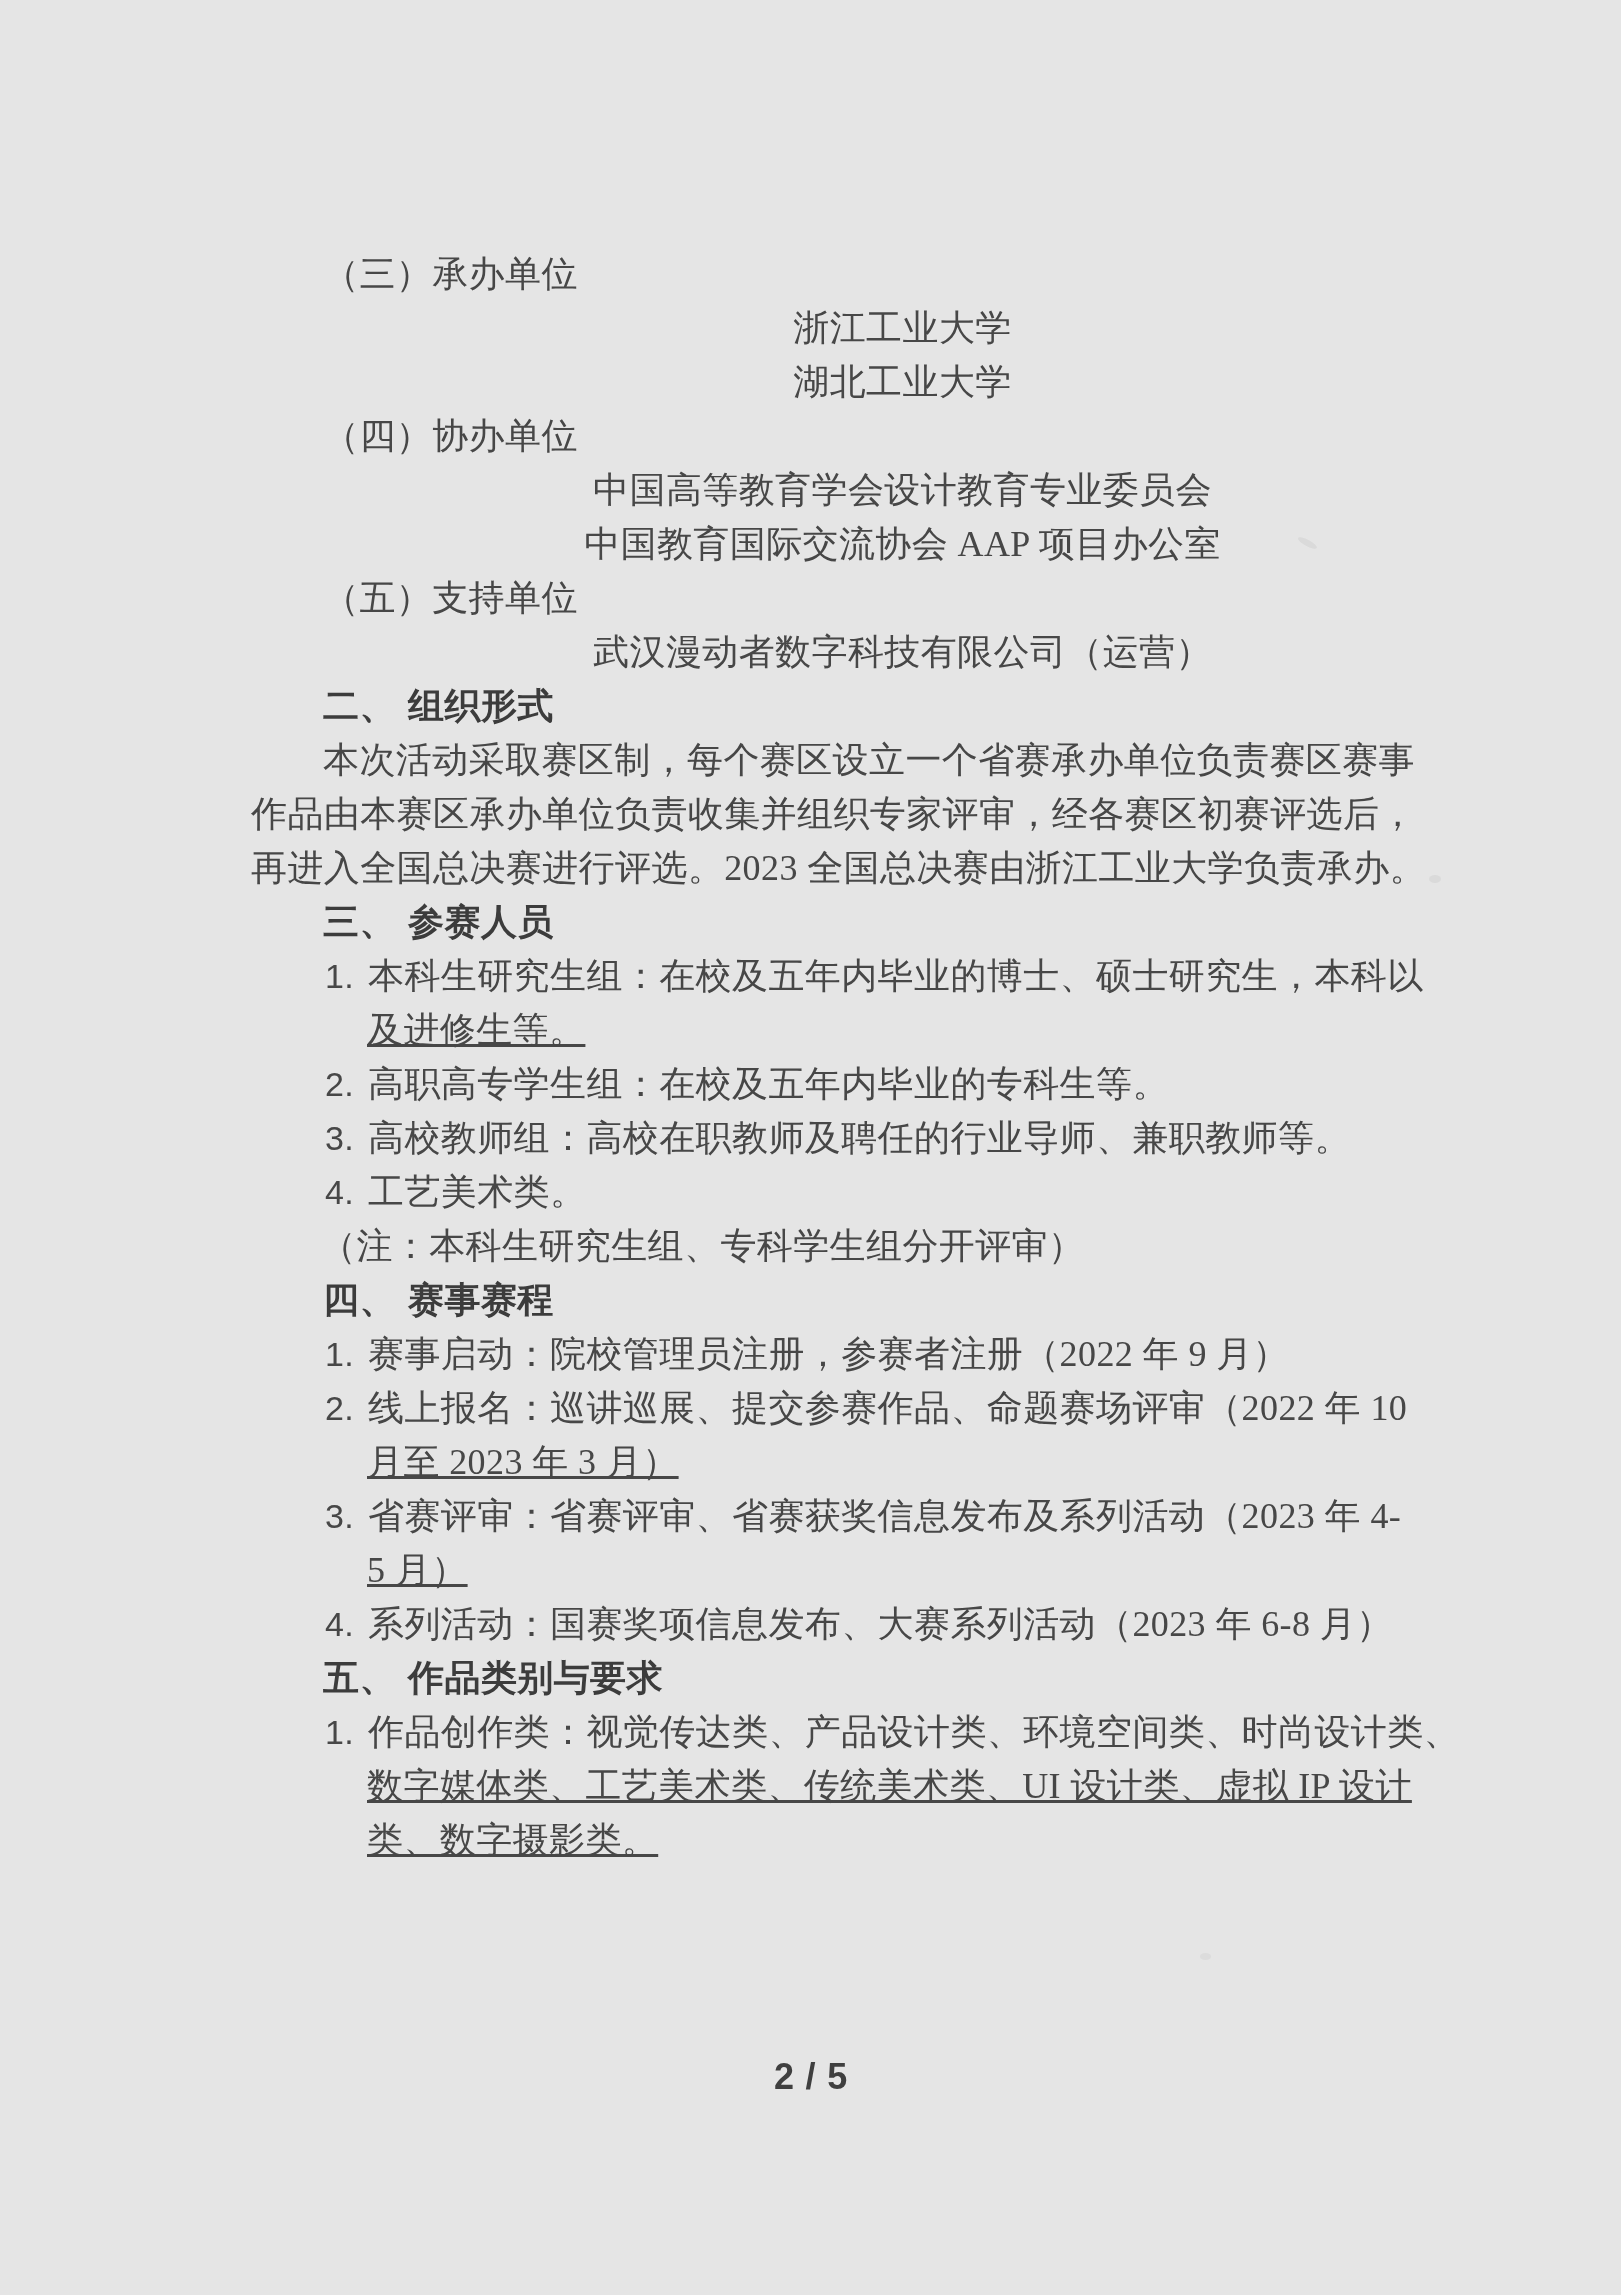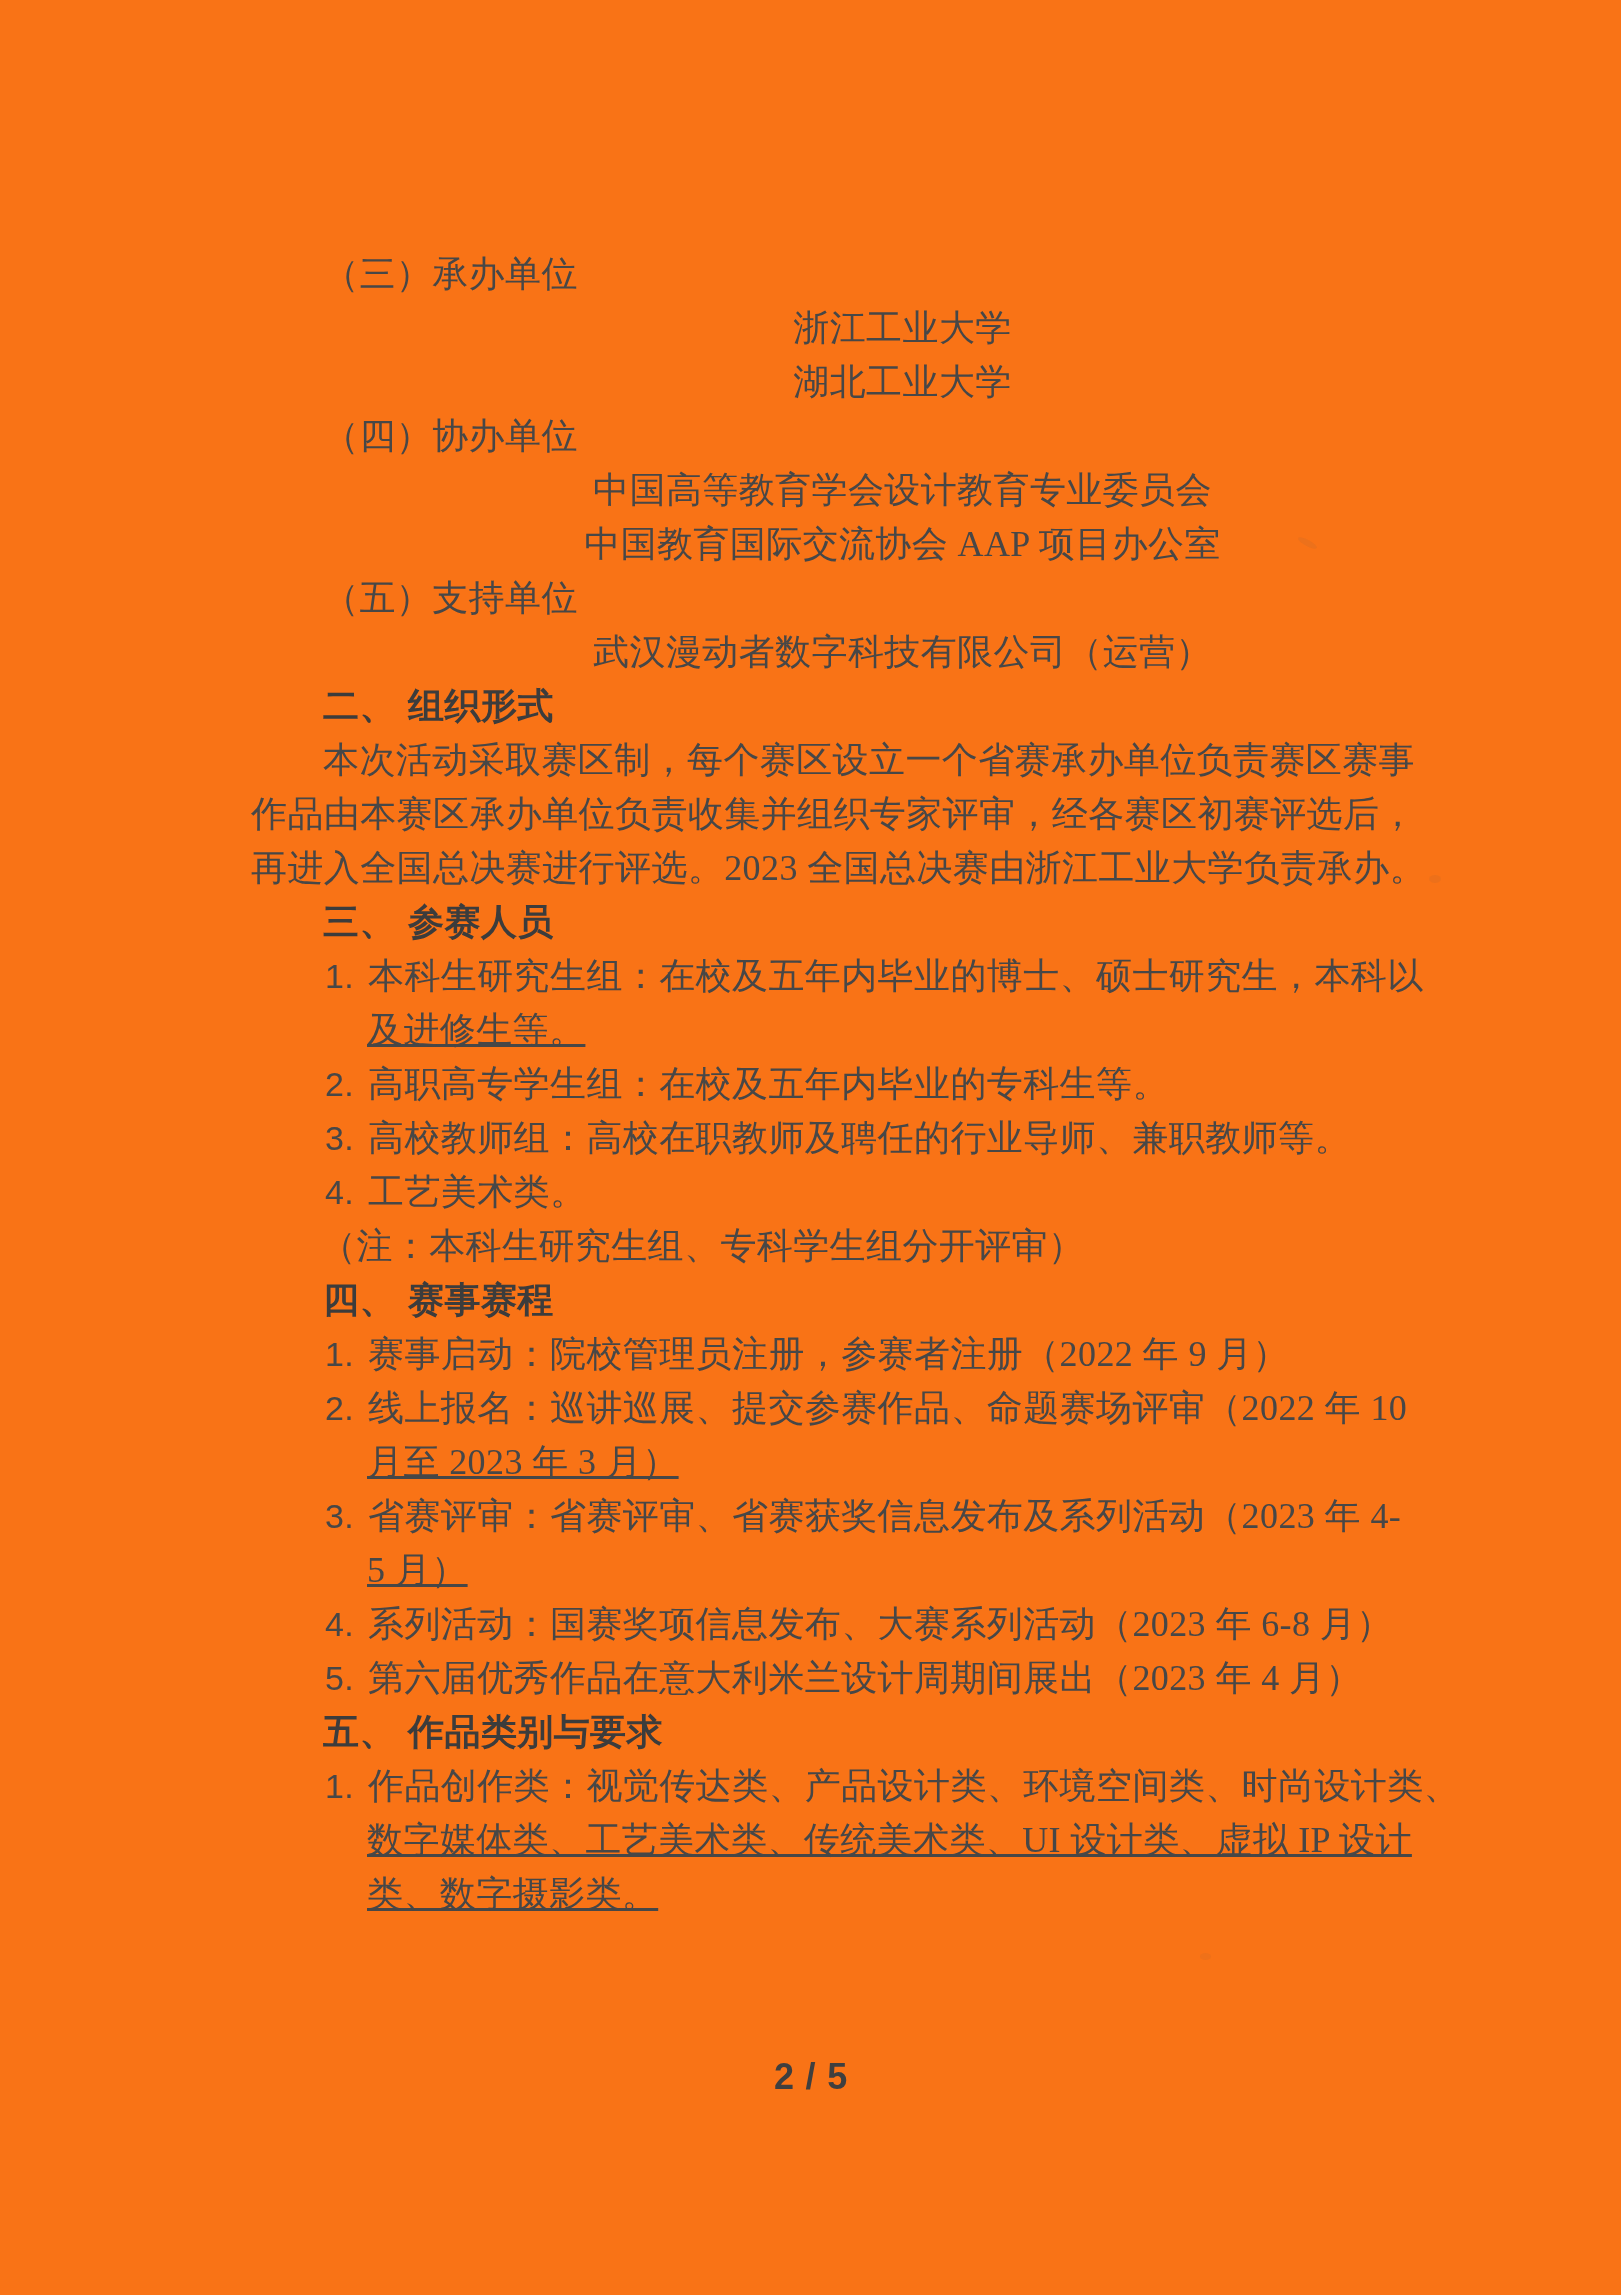--- a/index.html
+++ b/index.html
@@ -2,21 +2,21 @@
 <html style="font-size:13px"><head>
 <meta charset="utf-8">
 <style>
   * { margin: 0; padding: 0; box-sizing: border-box; }
   html, body { background: #fcfcfc; }
 
   .page {
     position: relative;
     width: 1622px;
     height: 2295px;
-    background: #f97316;
+    background: #e5e5e5;
     overflow: hidden;
     font-family: "Liberation Serif", "DejaVu Serif", serif;
     color: #474747;
   }
 
   .content {
     position: absolute;
     top: 247px;
     left: 251px;
     width: 1161px;
@@ -100,21 +100,20 @@
     <div class="line l-note">（注：本科生研究生组、专科学生组分开评审）</div>
 
     <div class="line l-sec"><span class="sec-marker">四、</span><span>赛事赛程</span></div>
 
     <div class="line l-item"><span class="num">1.</span><span>赛事启动：院校管理员注册，参赛者注册（2022 年 9 月）</span></div>
     <div class="line l-item"><span class="num">2.</span><span>线上报名：巡讲巡展、提交参赛作品、命题赛场评审（2022 年 10</span></div>
     <div class="line l-item-cont">月至 2023 年 3 月）</div>
     <div class="line l-item"><span class="num">3.</span><span>省赛评审：省赛评审、省赛获奖信息发布及系列活动（2023 年 4-</span></div>
     <div class="line l-item-cont">5 月）</div>
     <div class="line l-item"><span class="num">4.</span><span>系列活动：国赛奖项信息发布、大赛系列活动（2023 年 6-8 月）</span></div>
-    <div class="line l-item"><span class="num">5.</span><span>第六届优秀作品在意大利米兰设计周期间展出（2023 年 4 月）</span></div>
 
     <div class="line l-sec"><span class="sec-marker">五、</span><span>作品类别与要求</span></div>
 
     <div class="line l-item"><span class="num">1.</span><span>作品创作类：视觉传达类、产品设计类、环境空间类、时尚设计类、</span></div>
     <div class="line l-item-cont">数字媒体类、工艺美术类、传统美术类、UI 设计类、虚拟 IP 设计</div>
     <div class="line l-item-cont">类、数字摄影类。</div>
 
   </div>
 
   <div class="footer">2 / 5</div>

